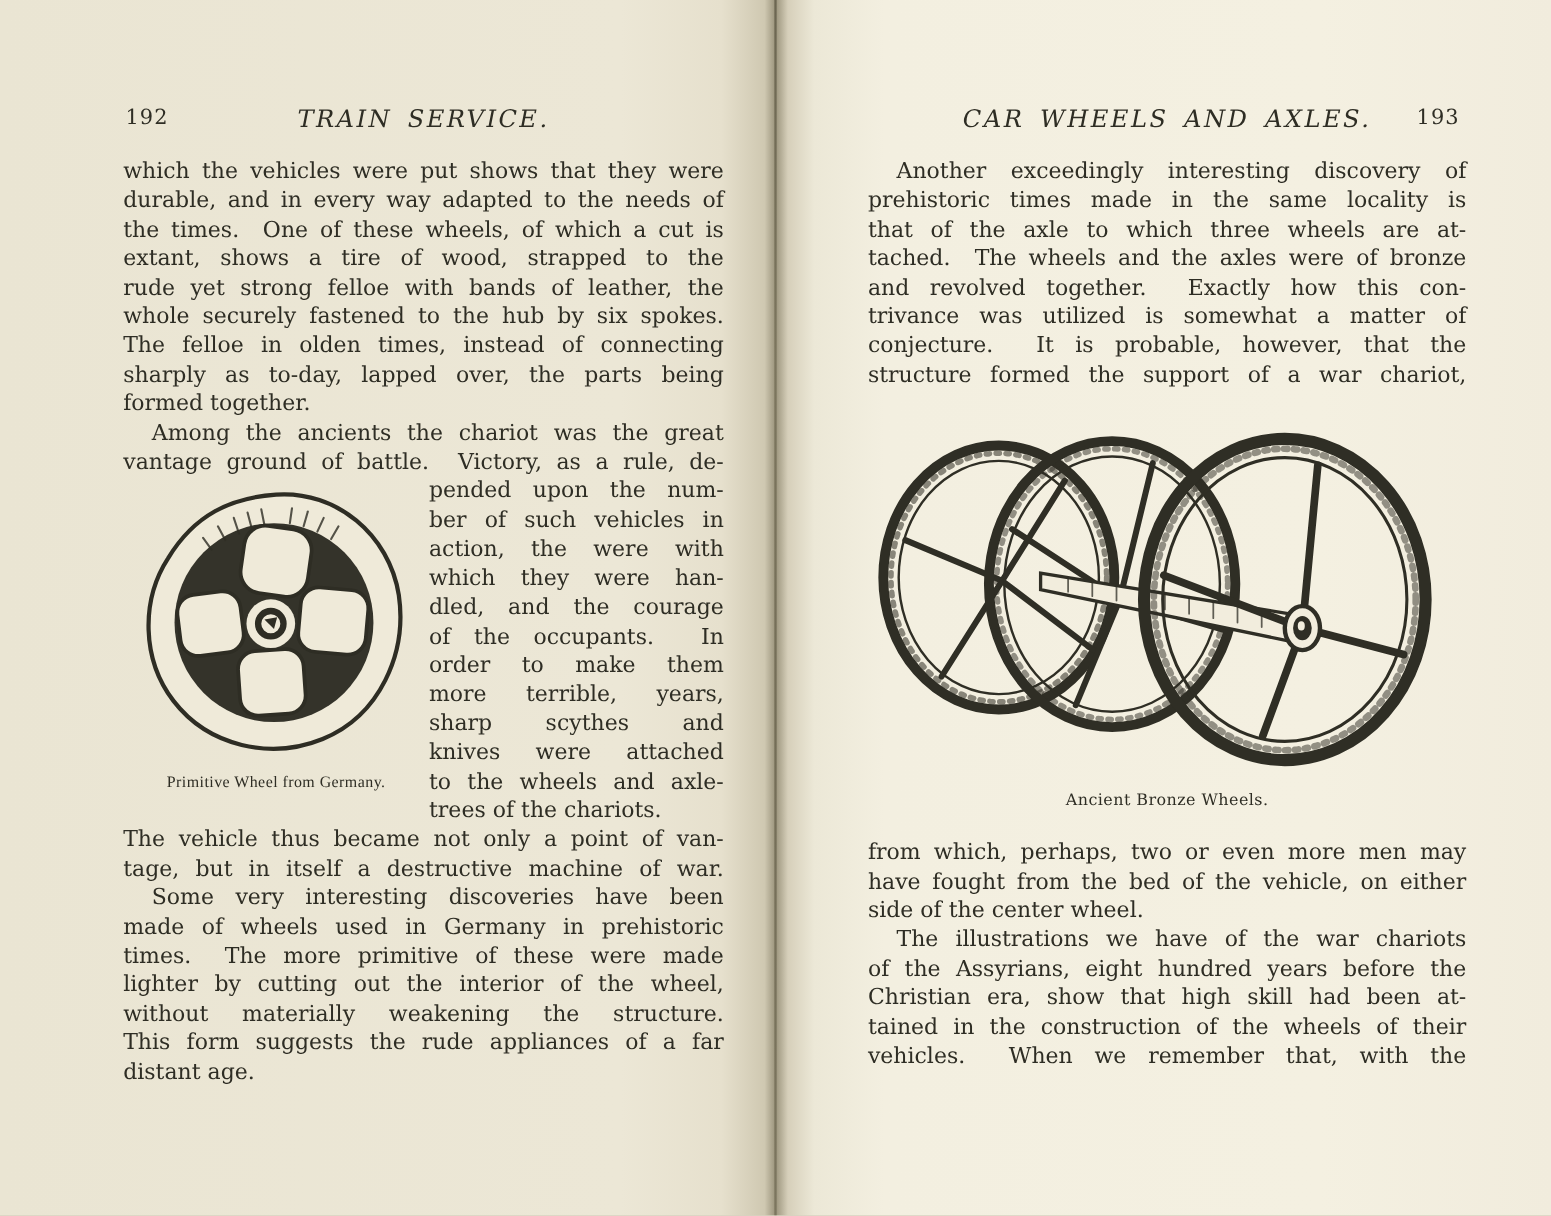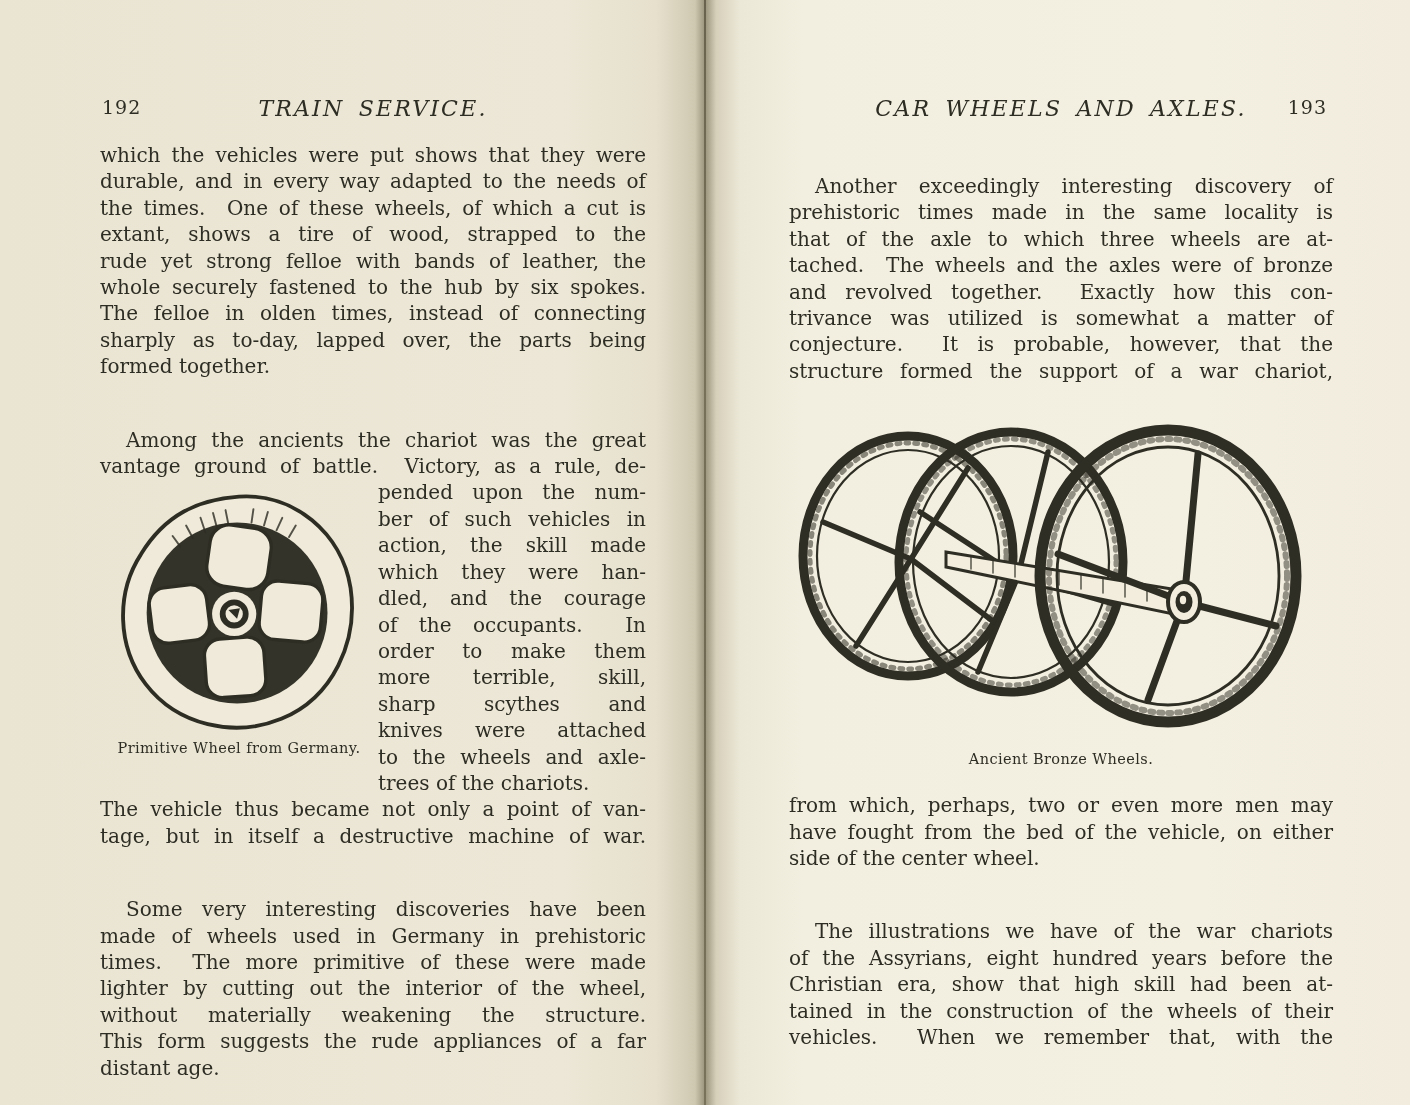--- a/index.html
+++ b/index.html
@@ -7,38 +7,38 @@
          font-family:"DejaVu Serif","Liberation Serif",serif;color:#2e2d24;}
   .page{position:absolute;top:0;height:1105px;}
   #left-page{left:0;width:705px;
     background:linear-gradient(90deg,#eae5d3 0%,#ece7d6 80%,#e6e0cd 93%,#cfc8b1 98.6%,#9a937b 100%);}
   #right-page{left:705px;width:705px;
     background:linear-gradient(90deg,#9a937b 0%,#d6cfba 1.6%,#ece8d7 5%,#f3efe0 14%,#f4f0e1 70%,#f1ecdd 100%);}
   .gutter-line{position:absolute;top:0;left:704px;width:2px;height:1105px;
     background:linear-gradient(180deg,#57523e 0%,#6d674f 30%,#615b45 60%,#6d6750 100%);opacity:.75;}
 
   .col{position:absolute;top:96px;}
-  #left-col{left:100px;width:546px;}
+  #left-col{left:112px;width:546px;}
   #right-col{left:84px;width:544px;}
 
   .phead{position:relative;height:30px;margin-bottom:16px;}
   .ptitle{text-align:center;font-style:italic;font-size:22px;letter-spacing:2.2px;word-spacing:5px;}
   .pnum{position:absolute;top:0;font-size:19px;letter-spacing:1px;}
   .pnum.nleft{left:2px;} .pnum.nright{right:6px;}
 
   .body-text{font-size:20px;}
   .line{line-height:26.4px;text-align:justify;text-align-last:justify;white-space:pre-wrap;}
   .line.no-j{text-align-last:left;}
-  .line.ind{text-indent:26px;margin-top:47px;}
+  .line.ind{text-indent:26px;}
 
   .figrow{display:flex;align-items:flex-start;}
   .figcell{width:278px;flex:0 0 278px;}
   .colcell{flex:1;min-width:0;}
   .caption{font-size:14.5px;text-align:center;letter-spacing:.4px;line-height:18px;}
-  #left-figure .caption{margin-top:0;}
+  #left-figure .caption{margin-top:10px;font-family:Liberation Serif, serif;}
   #right-figure{margin:10px 0 24px 0;}
   #right-figure .caption{margin-top:20px;margin-bottom:2px;}
   .illu{display:block;margin:0 auto;}
   #left-figure .illu{margin-top:8px;}
 
   .vol-footer{font-size:16.5px;font-weight:bold;letter-spacing:1.5px;margin:3px 0 0 22px;}
 </style>
 </head>
 <body>
 
@@ -96,26 +96,26 @@
               <circle cx="130" cy="132" r="23" fill="#efead9" stroke="none"></circle>
               <circle cx="130" cy="132" r="12" fill="#efead9" stroke-width="6"></circle>
               <path d="M124 128 l12 -2 l-3 11 Z" fill="#2e2d24" stroke="none"></path>
             </g>
           </svg>
           <div class="caption">Primitive Wheel from Germany.</div>
         </div>
         <div class="colcell body-text">
             <div class="line">pended upon the num-</div>
             <div class="line">ber of such vehicles in</div>
-            <div class="line">action, the skill made</div>
+            <div class="line">action, the were with</div>
             <div class="line">which they were han-</div>
             <div class="line">dled, and the courage</div>
             <div class="line">of the occupants.  In</div>
             <div class="line">order to make them</div>
-            <div class="line">more terrible, skill,</div>
+            <div class="line">more terrible, years,</div>
             <div class="line">sharp scythes and</div>
             <div class="line">knives were attached</div>
             <div class="line">to the wheels and axle-</div>
             <div class="line no-j">trees of the chariots.</div>
           </div>
       </div>
 
       <div class="body-text">
           <div class="line">The vehicle thus became not only a point of van-</div>
           <div class="line">tage, but in itself a destructive machine of war.</div>

